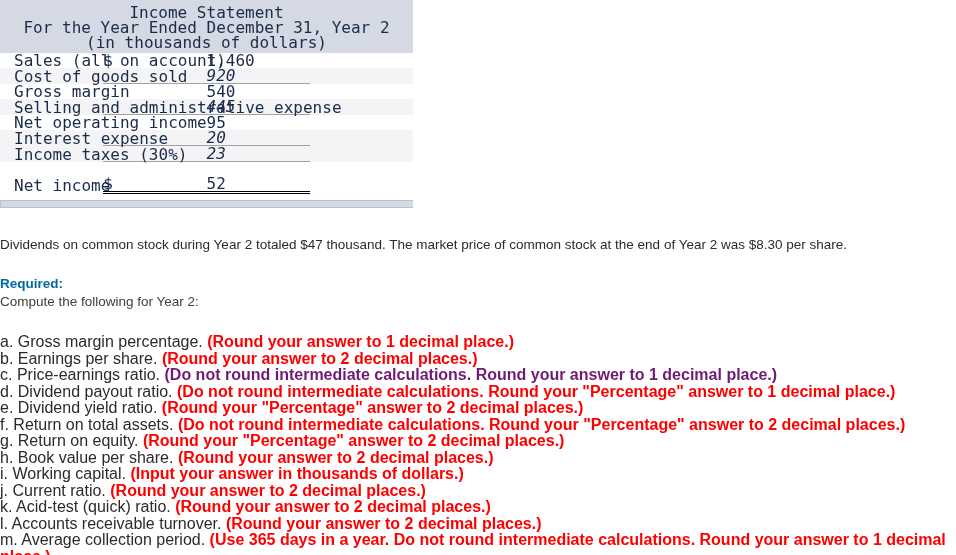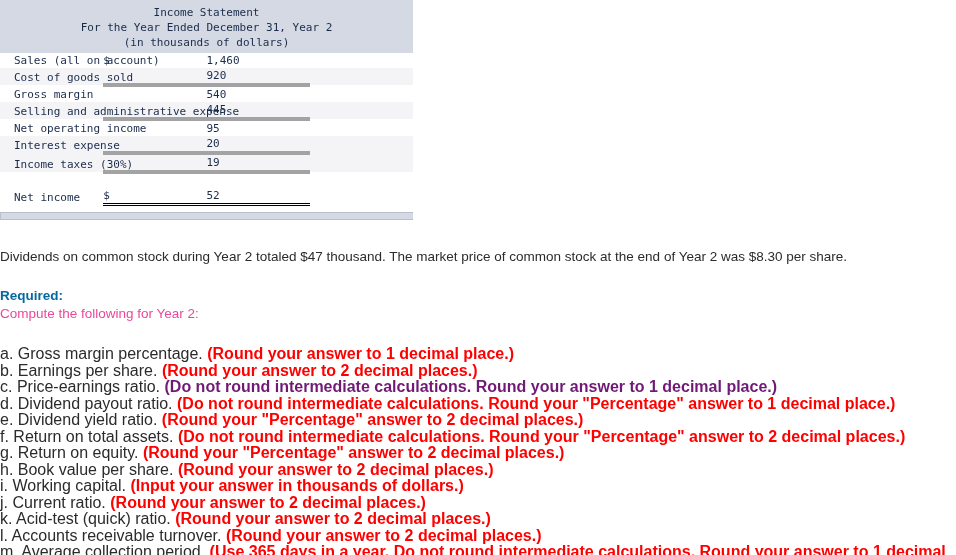--- a/index.html
+++ b/index.html
@@ -18,21 +18,21 @@
   
   .stmt-wrap {
     width: 413px;
     margin: 0;
     padding: 0;
   }
   table.stmt {
     width: 413px;
     border-collapse: collapse;
     font-family: "DejaVu Sans Mono", "Liberation Mono", monospace;
-    font-size: 11px;
+    font-size: 16px;
     color: #1a2b4a;
     table-layout: fixed;
   }
   table.stmt td {
     padding: 0;
     vertical-align: bottom;
     line-height: 15px;
     height: 15px;
   }
   .hdr-cell {
@@ -59,21 +59,21 @@
   }
   td.amt {
     width: 56px;
     padding-right: 3px !important;
     white-space: pre;
   }
   td.pad-r { width: 4px; }
 
   
   tr.ul-single td.cur,
-  tr.ul-single td.amt { border-bottom: 4px solid #a3a3a3; }
+  tr.ul-single td.amt { border-bottom: 1px solid #a3a3a3; font-style: italic; }
 
   tr.ul-double td.cur,
   tr.ul-double td.amt {
     border-bottom: 3px double #000;
   }
 
   tr.gap > td { padding-top: 7px !important; height: 22px !important; }
 
   .foot-bar {
     width: 413px;
@@ -96,21 +96,21 @@
     margin-top: 28px;
   }
   .required {
     margin-top: 22px;
     font-weight: bold;
     font-size: 13.5px;
     color: #0369a1;
   }
   .compute {
     font-size: 13.5px;
-    color: #ec4899;
+    color: #404040;
     margin-top: 1px;
   }
   .req-list {
     margin-top: 24px;
   }
   .req-list .item {
     font-size: 16px;
     line-height: 16.5px;
     color: #2b2b2b;
     white-space: normal;
@@ -167,21 +167,21 @@
         </tr>
         <tr class="stripe ul-single">
           <td class="label">Interest expense</td>
           <td class="cur"></td>
           <td class="amt">20</td>
           <td class="pad-r"></td>
         </tr>
         <tr class="stripe ul-single">
           <td class="label">Income taxes (30%)</td>
           <td class="cur"></td>
-          <td class="amt">19</td>
+          <td class="amt">23</td>
           <td class="pad-r"></td>
         </tr>
         <tr class="plain ul-double gap">
           <td class="label">Net income</td>
           <td class="cur">$</td>
           <td class="amt">52</td>
           <td class="pad-r"></td>
         </tr>
       </tbody>
   </table>

